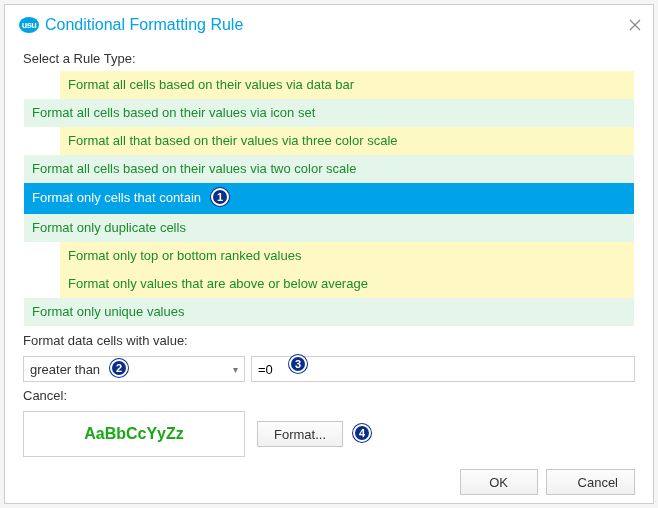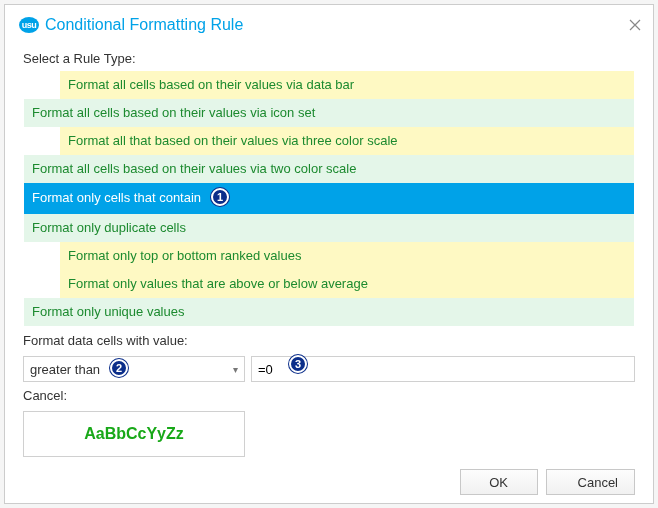--- a/index.html
+++ b/index.html
@@ -212,20 +212,24 @@
         <span class="marker" style="position:absolute; left:28px;">3</span>
       </div>
     </div>
 
     <div class="label">Cancel:</div>
 
     <div class="preview-row">
       <div class="preview-box">
         <span class="preview-sample">AaBbCcYyZz</span>
       </div>
+      <div class="format-btn-wrap">
+        <button class="btn">Format...</button>
+        <span class="marker">4</span>
+      </div>
     </div>
   </div>
 
   <div class="footer">
     <button class="btn" style="min-width:78px;">OK</button>
     <button class="btn" style="min-width:78px;padding-left:31px;">Cancel</button>
   </div>
 </div>
 
 </body></html>

